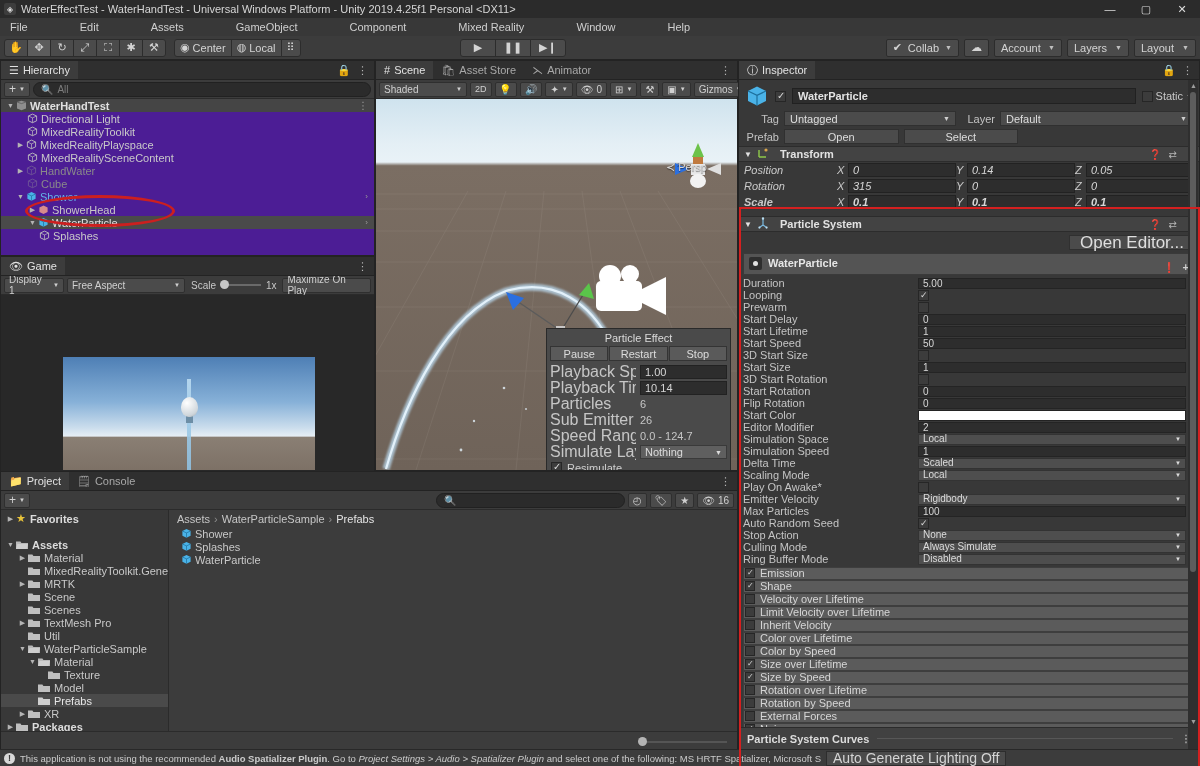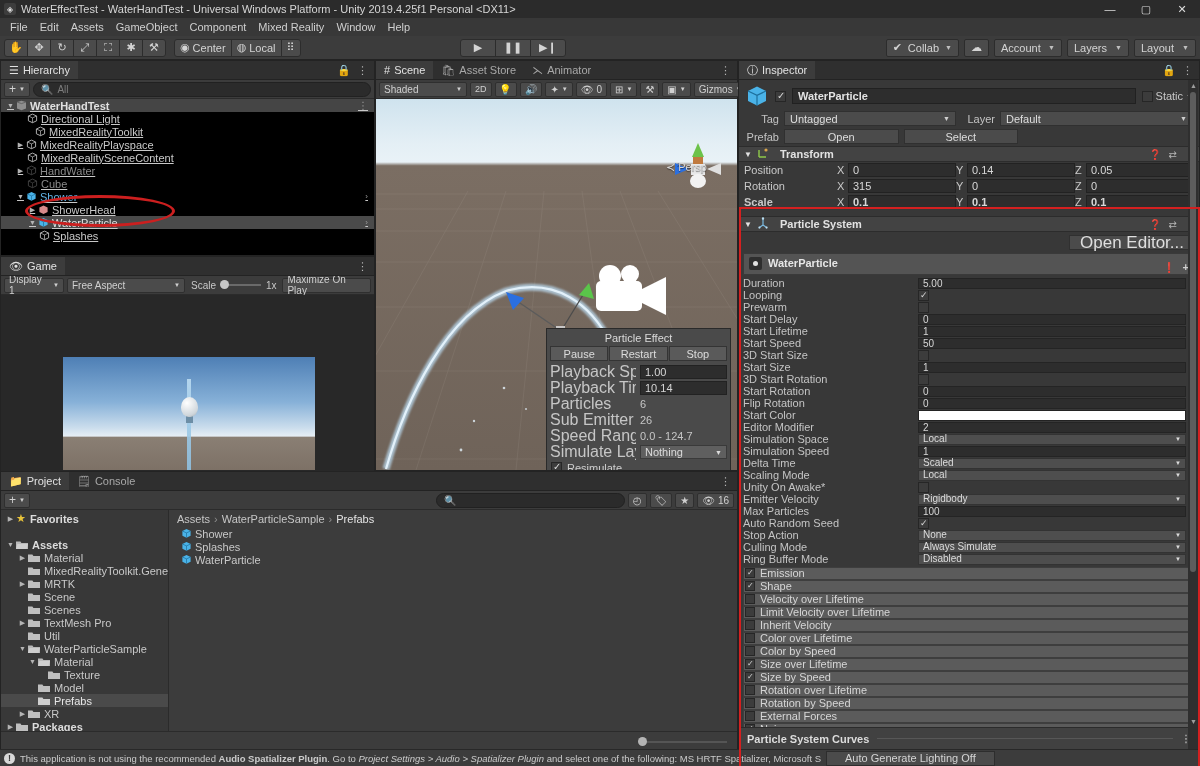--- a/index.html
+++ b/index.html
@@ -26,21 +26,21 @@
   }
   .win-btns { margin-left: auto; display: flex; height: 18px; }
   .win-btn {
     width: 36px; height: 18px; display: flex; align-items: center;
     justify-content: center; font-size: 11px; color: #ddd;
   }
 
   
   .menubar {
     height: 18px; background: #383838; display: flex; align-items: center;
-    padding-left: 4px; font-size: 11px; color: #cfcfcf;
+    padding-left: 4px; font-size: 11px; color: #cfcfcf; gap: 40px;
   }
   .menubar .mi { padding: 0 6px; height: 18px; line-height: 18px; }
 
   
   .toolbar {
     height: 24px; background: #3c3c3c; display: flex; align-items: center;
     border-bottom: 1px solid #232323; padding: 0 4px;
   }
   .tb-group { display: flex; align-items: center; }
   .tb-btn {
@@ -94,21 +94,21 @@
     font-size: 10px; color: #d0d0d0;
   }
   .searchbox {
     flex: 1; height: 15px; background: #2b2b2b; border: 1px solid #212121;
     border-radius: 8px; display: flex; align-items: center; gap: 4px;
     padding: 0 7px; color: #7d7d7d; font-size: 10px;
   }
 
   
   #hierarchy { left: 0; top: 60px; width: 375px; height: 196px; }
-  .hier-list { position: relative; height: 156px; overflow: hidden; background: #000000; text-decoration: underline; }
+  .hier-list { position: relative; height: 156px; overflow: hidden; background: #4c1d95; }
   .hrow {
     height: 13px; display: flex; align-items: center; font-size: 11px;
     color: #c9c9c9; position: relative; padding-left: 4px;
   }
   .hrow.sel { background: #4a4a4a; }
   .hrow.root { background: #454545; }
   .hrow.dim { color: #8a8a8a; }
   .hrow.dim .cube { opacity: .45; }
   .arrow { width: 11px; text-align: center; font-size: 7px; color: #b4b4b4; }
   .cube {
@@ -247,21 +247,21 @@
     flex: 1; height: 15px; background: #4b4b4b; border: 1px solid #303030;
     display: flex; align-items: center; justify-content: center;
     font-size: 11px; color: #dedede;
   }
   .comp-header {
     height: 16px; background: #434343; border-top: 1px solid #2c2c2c; border-bottom: 1px solid #2c2c2c;
     display: flex; align-items: center; gap: 5px; padding: 0 5px; font-size: 11px;
     color: #e2e2e2; font-weight: bold;
   }
   .comp-header .right { margin-left: auto; display: flex; gap: 7px; font-size: 10px; color: #b6b6b6; font-weight: normal; }
-  .vec-row { display: flex; align-items: center; height: 16px; padding: 0 5px; }
+  .vec-row { display: flex; align-items: center; height: 16px; padding: 0 5px; font-style: italic; }
   .vec-lbl { width: 93px; font-size: 11px; color: #c9c9c9; }
   .vec-part { flex: 1; display: flex; align-items: center; gap: 3px; }
   .vec-ax { font-size: 11px; color: #c9c9c9; width: 8px; }
   .vec-in {
     flex: 1; height: 14px; background: #2d2d2d; border: 1px solid #222;
     font-size: 11px; color: #d8d8d8; padding: 0 4px; line-height: 13px;
   }
   .ps-openeditor { display: flex; justify-content: flex-end; padding: 3px 4px; }
   .ps-openeditor .btn {
     height: 15px; background: #4b4b4b; border: 1px solid #303030;
@@ -340,21 +340,21 @@
   }
   .statusbar .warnicon {
     width: 11px; height: 11px; border-radius: 50%; background: #d8d8d8;
     color: #3c3c3c; font-size: 9px; font-weight: bold; flex: none;
     display: flex; align-items: center; justify-content: center;
   }
   .statusbar b { font-weight: bold; }
   .statusbar i { font-style: italic; margin-top: 20px; }
   .status-pill {
     height: 15px; background: #4b4b4b; border: 1px solid #2d2d2d;
-    display: flex; align-items: center; padding: 0 18px; font-size: 11px; color: #d4d4d4;
+    display: flex; align-items: center; padding: 0 6px; font-size: 14px; color: #d4d4d4;
   }
   .status-blank { width: 140px; height: 17px; background: #3c3c3c; }
 </style>
 </head>
 <body>
 
 <div class="app">
 
   <div class="titlebar">
     <span class="title-logo">◈</span>
@@ -466,21 +466,21 @@
       </div>
       <div class="hrow" style="padding-left:26px">
         <span class="cube">
             <svg width="11" height="11" viewBox="0 0 11 11">
               <path d="M1.4 3 L5.5 1.1 L9.6 3 L9.6 7.8 L5.5 9.7 L1.4 7.8 Z" fill="none" stroke="#bfbfbf" stroke-width=".9"></path>
               <path d="M1.4 3 L5.5 4.9 L9.6 3 M5.5 4.9 L5.5 9.7" stroke="#bfbfbf" stroke-width=".7" fill="none"></path>
             </svg>
           </span>
         <span>Directional Light</span>
       </div>
-      <div class="hrow" style="padding-left:34px">
+      <div class="hrow" style="padding-left:26px">
         <span class="cube">
             <svg width="11" height="11" viewBox="0 0 11 11">
               <path d="M1.4 3 L5.5 1.1 L9.6 3 L9.6 7.8 L5.5 9.7 L1.4 7.8 Z" fill="none" stroke="#bfbfbf" stroke-width=".9"></path>
               <path d="M1.4 3 L5.5 4.9 L9.6 3 M5.5 4.9 L5.5 9.7" stroke="#bfbfbf" stroke-width=".7" fill="none"></path>
             </svg>
           </span>
         <span>MixedRealityToolkit</span>
       </div>
       <div class="hrow" style="padding-left:14px">
         <span class="arrow">▶</span>
@@ -1189,21 +1189,21 @@
         </div>
         <div class="ps-row">
           <span class="ps-lbl">Scaling Mode</span>
           <span class="ps-select">
             <span>Local</span>
             <span class="caret">▼</span>
           </span>
           <span class="ps-caret-out"></span>
         </div>
         <div class="ps-row">
-          <span class="ps-lbl">Unity On Awake*</span>
+          <span class="ps-lbl">Play On Awake*</span>
           <span class="ps-chk"></span>
           <span style="flex:1"></span>
             <span class="ps-caret-out"></span>
         </div>
         <div class="ps-row">
           <span class="ps-lbl">Emitter Velocity</span>
           <span class="ps-select">
             <span>Rigidbody</span>
             <span class="caret">▼</span>
           </span>

